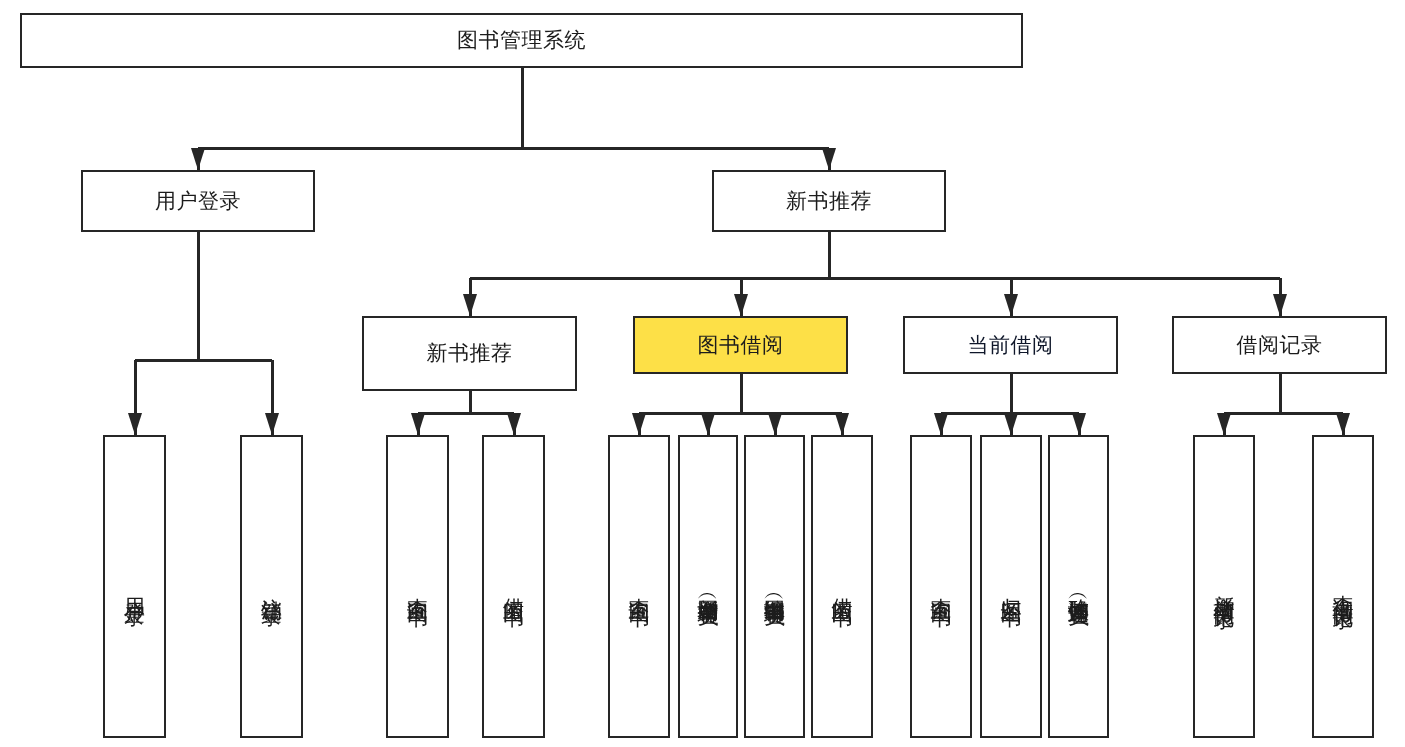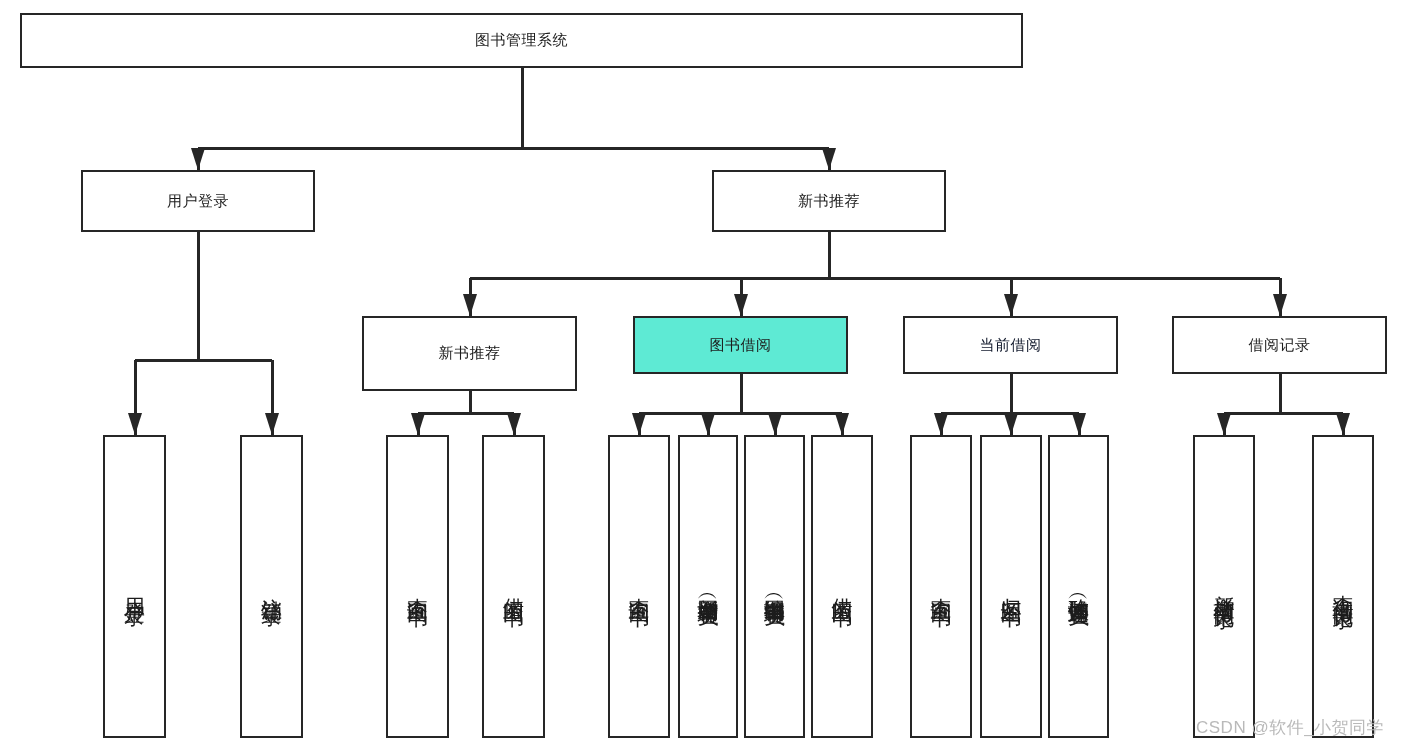--- a/index.html
+++ b/index.html
@@ -28,21 +28,21 @@
     position: absolute;
     box-sizing: border-box;
     background: #ffffff;
     border: 2px solid #262626;
     display: flex;
     align-items: center;
     justify-content: center;
     color: #1a1a1a;
   }
   .node-label {
-    font-size: 15px;
+    font-size: 21px;
     line-height: 1.25;
     letter-spacing: 0.5px;
     white-space: nowrap;
     color: #1c1c1c;
   }
   .leaf {
     align-items: center;
     justify-content: center;
   }
   .leaf .node-label {
@@ -133,21 +133,21 @@
       </div>
       <div class="node" style="left: 81px; top: 170px; width: 234px; height: 62px; border-color: rgb(38, 38, 38); background: rgb(255, 255, 255);">
         <span class="node-label" style="color: rgb(28, 28, 28);">用户登录</span>
       </div>
       <div class="node" style="left: 712px; top: 170px; width: 234px; height: 62px; border-color: rgb(38, 38, 38); background: rgb(255, 255, 255);">
         <span class="node-label" style="color: rgb(28, 28, 28);">新书推荐</span>
       </div>
       <div class="node" style="left: 362px; top: 316px; width: 215px; height: 75px; border-color: rgb(38, 38, 38); background: rgb(255, 255, 255);">
         <span class="node-label" style="color: rgb(28, 28, 28);">新书推荐</span>
       </div>
-      <div class="node" style="left: 633px; top: 316px; width: 215px; height: 58px; border-color: rgb(38, 38, 38); background: #5eead4;">
+      <div class="node" style="left: 633px; top: 316px; width: 215px; height: 58px; border-color: rgb(38, 38, 38); background: #fde047;">
         <span class="node-label" style="color: rgb(28, 28, 28);">图书借阅</span>
       </div>
       <div class="node" style="left: 903px; top: 316px; width: 215px; height: 58px; border-color: rgb(38, 38, 38); background: rgb(255, 255, 255);">
         <span class="node-label" style="color: #0f172a;">当前借阅</span>
       </div>
       <div class="node" style="left: 1172px; top: 316px; width: 215px; height: 58px; border-color: rgb(38, 38, 38); background: rgb(255, 255, 255); justify-content: center;">
         <span class="node-label" style="color: rgb(28, 28, 28);">借阅记录</span>
       </div>
       <div class="node leaf" style="left: 103px; top: 435px; width: 63px; height: 303px; border-color: rgb(38, 38, 38); background: rgb(255, 255, 255);">
         <span class="node-label" style="color: rgb(28, 28, 28);">用户登录</span>
@@ -183,15 +183,14 @@
         <span class="node-label" style="color: rgb(28, 28, 28);">确认归还（管理员）</span>
       </div>
       <div class="node leaf" style="left: 1193px; top: 435px; width: 62px; height: 303px; border-color: rgb(38, 38, 38); background: rgb(255, 255, 255);">
         <span class="node-label" style="color: rgb(28, 28, 28);">新增借阅记录</span>
       </div>
       <div class="node leaf" style="left: 1312px; top: 435px; width: 62px; height: 303px; border-color: rgb(38, 38, 38); background: rgb(255, 255, 255);">
         <span class="node-label" style="color: rgb(28, 28, 28);">查询借阅记录</span>
       </div>
     </div>
 
-  <div class="watermark" style="left:1196px; top:716px;">CSDN @软件_小贺同学</div>
 
 </div>
 
 </body></html>

